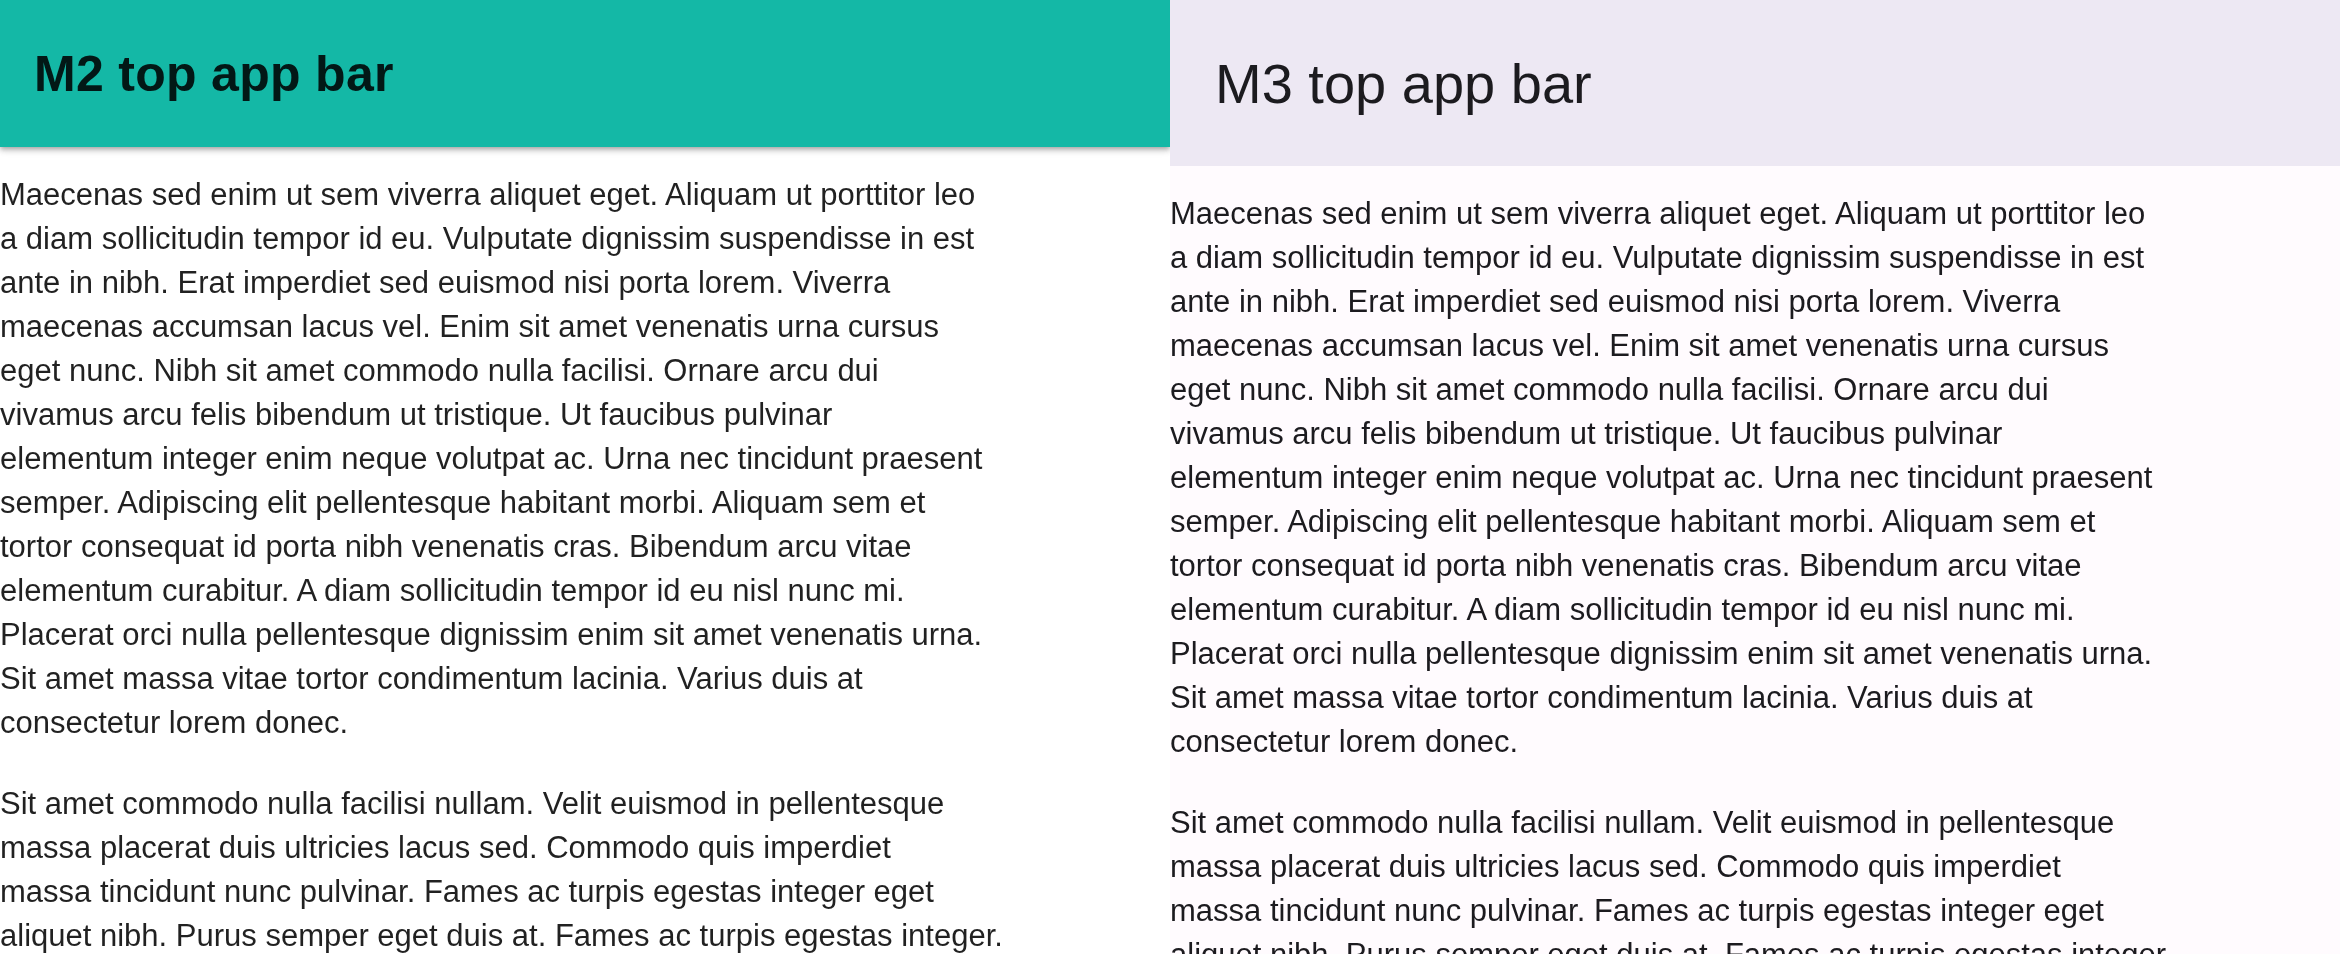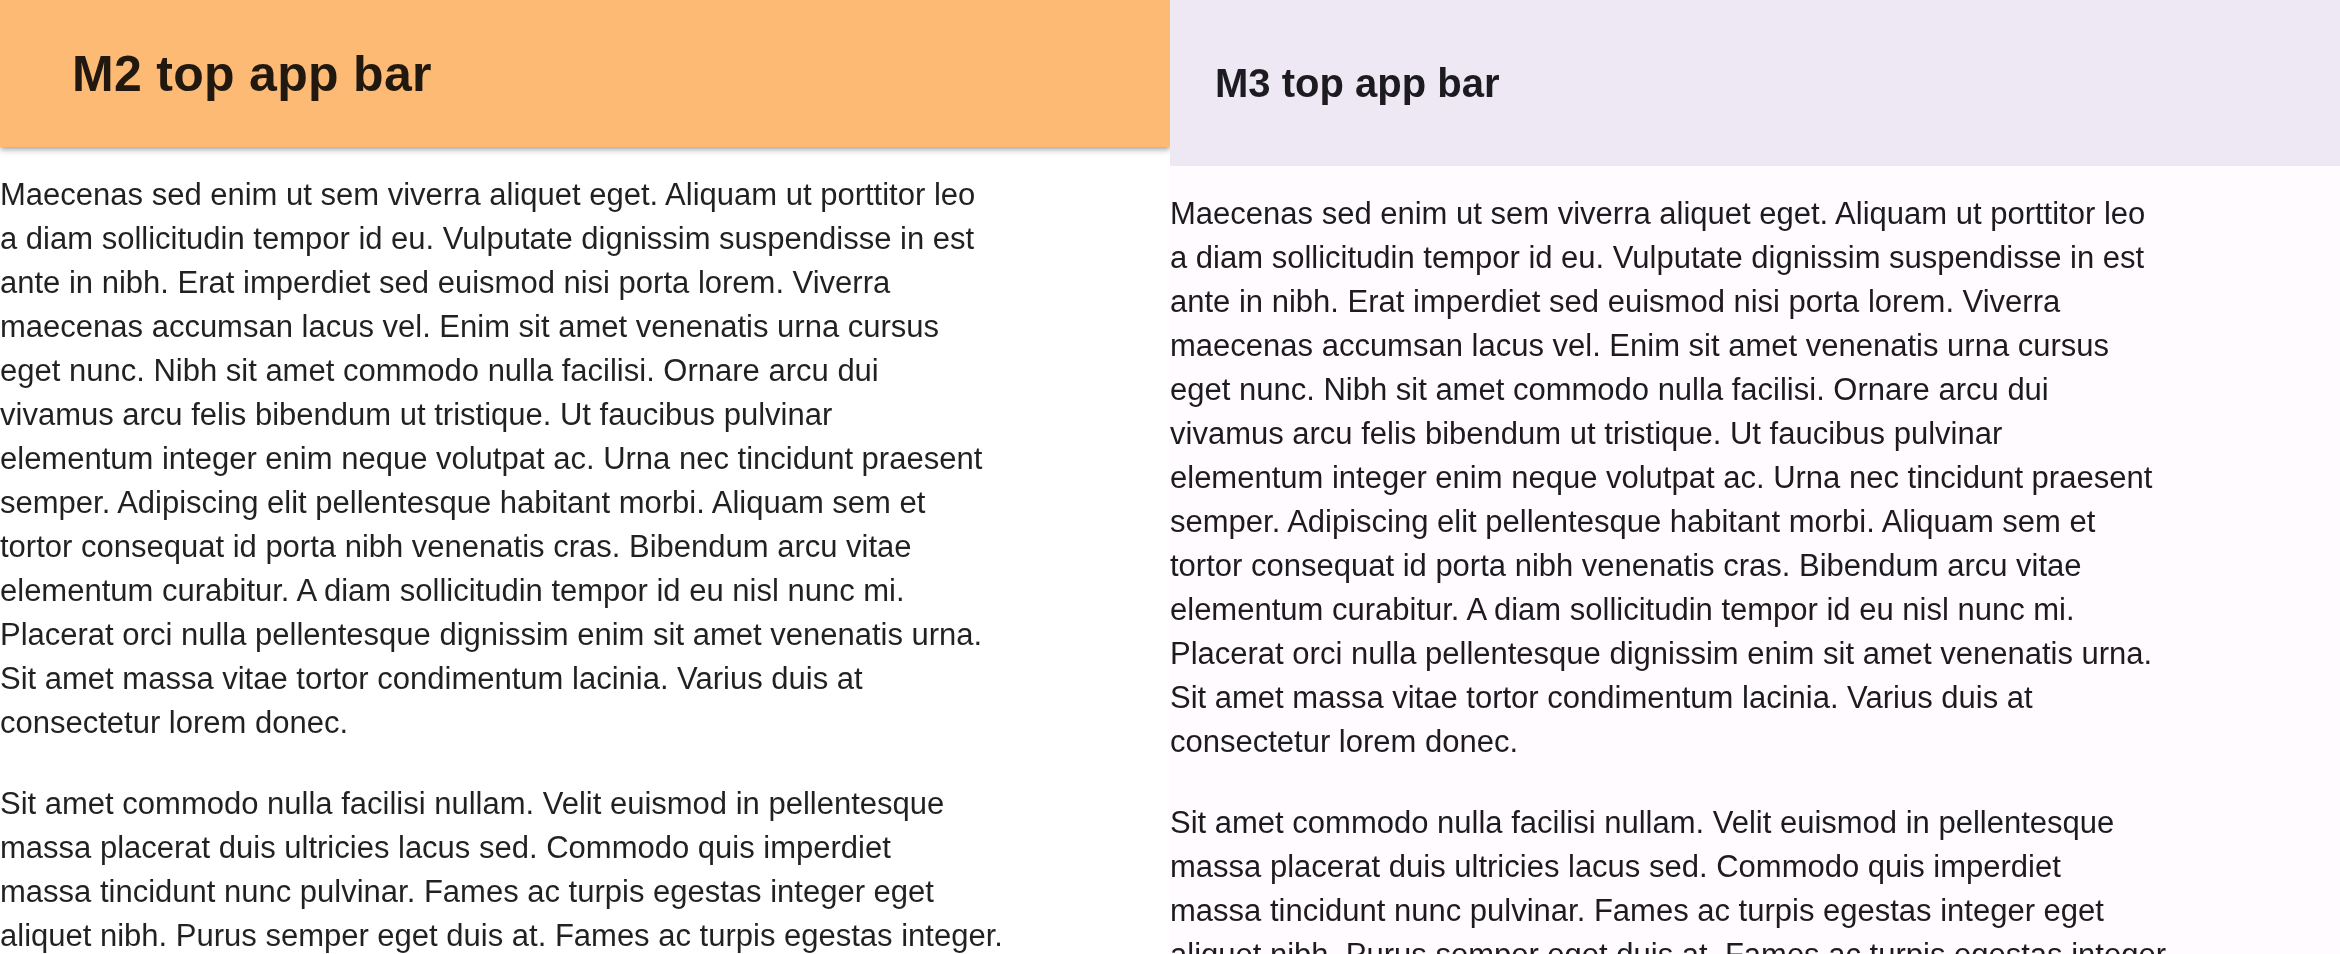--- a/index.html
+++ b/index.html
@@ -26,22 +26,22 @@
   .panel-m3 { background: #fffbfe; }
 
   .appbar {
     display: flex;
     align-items: center;
     box-sizing: border-box;
     width: 100%;
   }
   .appbar-m2 {
     height: 147px;
-    background: #fdba74;
-    padding-left: 72px;
+    background: #14b8a6;
+    padding-left: 34px;
     position: relative;
     z-index: 2;
     
     box-shadow: 0 2px 4px -1px rgba(0,0,0,0.20),
                 0 4px 5px 0 rgba(0,0,0,0.14),
                 0 1px 10px 0 rgba(0,0,0,0.12);
   }
   .appbar-m3 {
     height: 166px;
     background: #ede8f3;
@@ -51,22 +51,22 @@
     margin: 0;
     white-space: nowrap;
   }
   .title-m2 {
     font-size: 50px;
     font-weight: 600;
     letter-spacing: 0.3px;
     color: rgba(0,0,0,0.87);
   }
   .title-m3 {
-    font-size: 40px;
-    font-weight: 700;
+    font-size: 56px;
+    font-weight: 400;
     letter-spacing: 0px;
     color: #1c1b1f;
   }
 
   .content {
     padding-top: 26px;
     font-size: 31px;
     line-height: 44px;
     font-weight: 400;
   }

